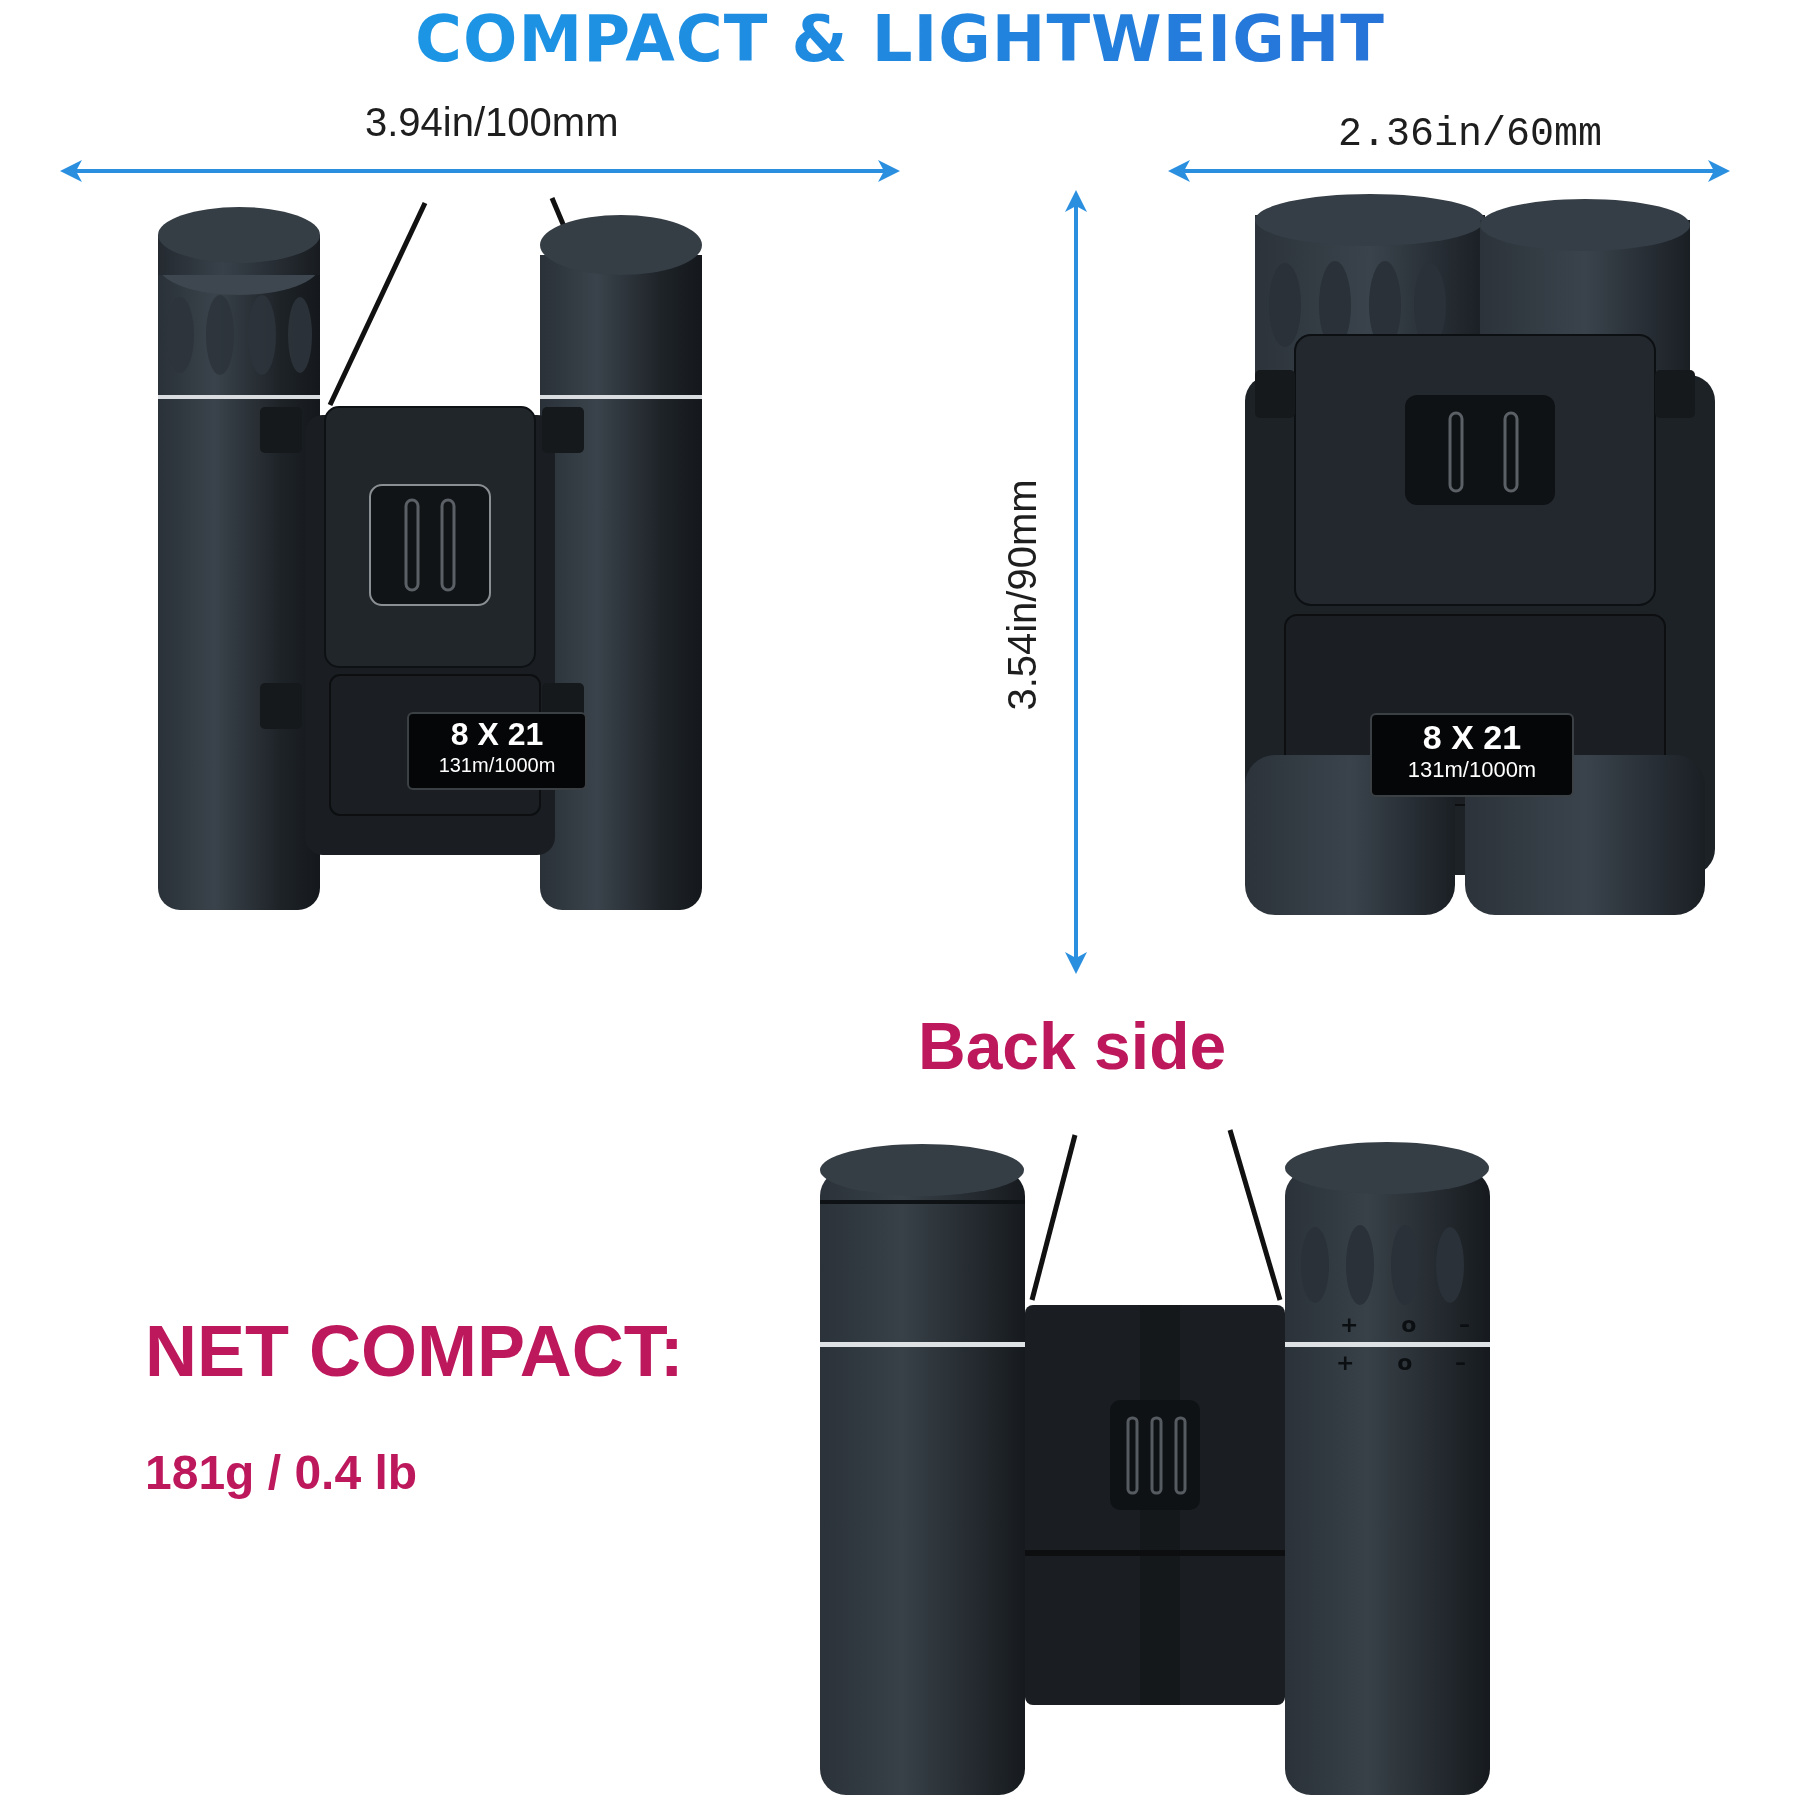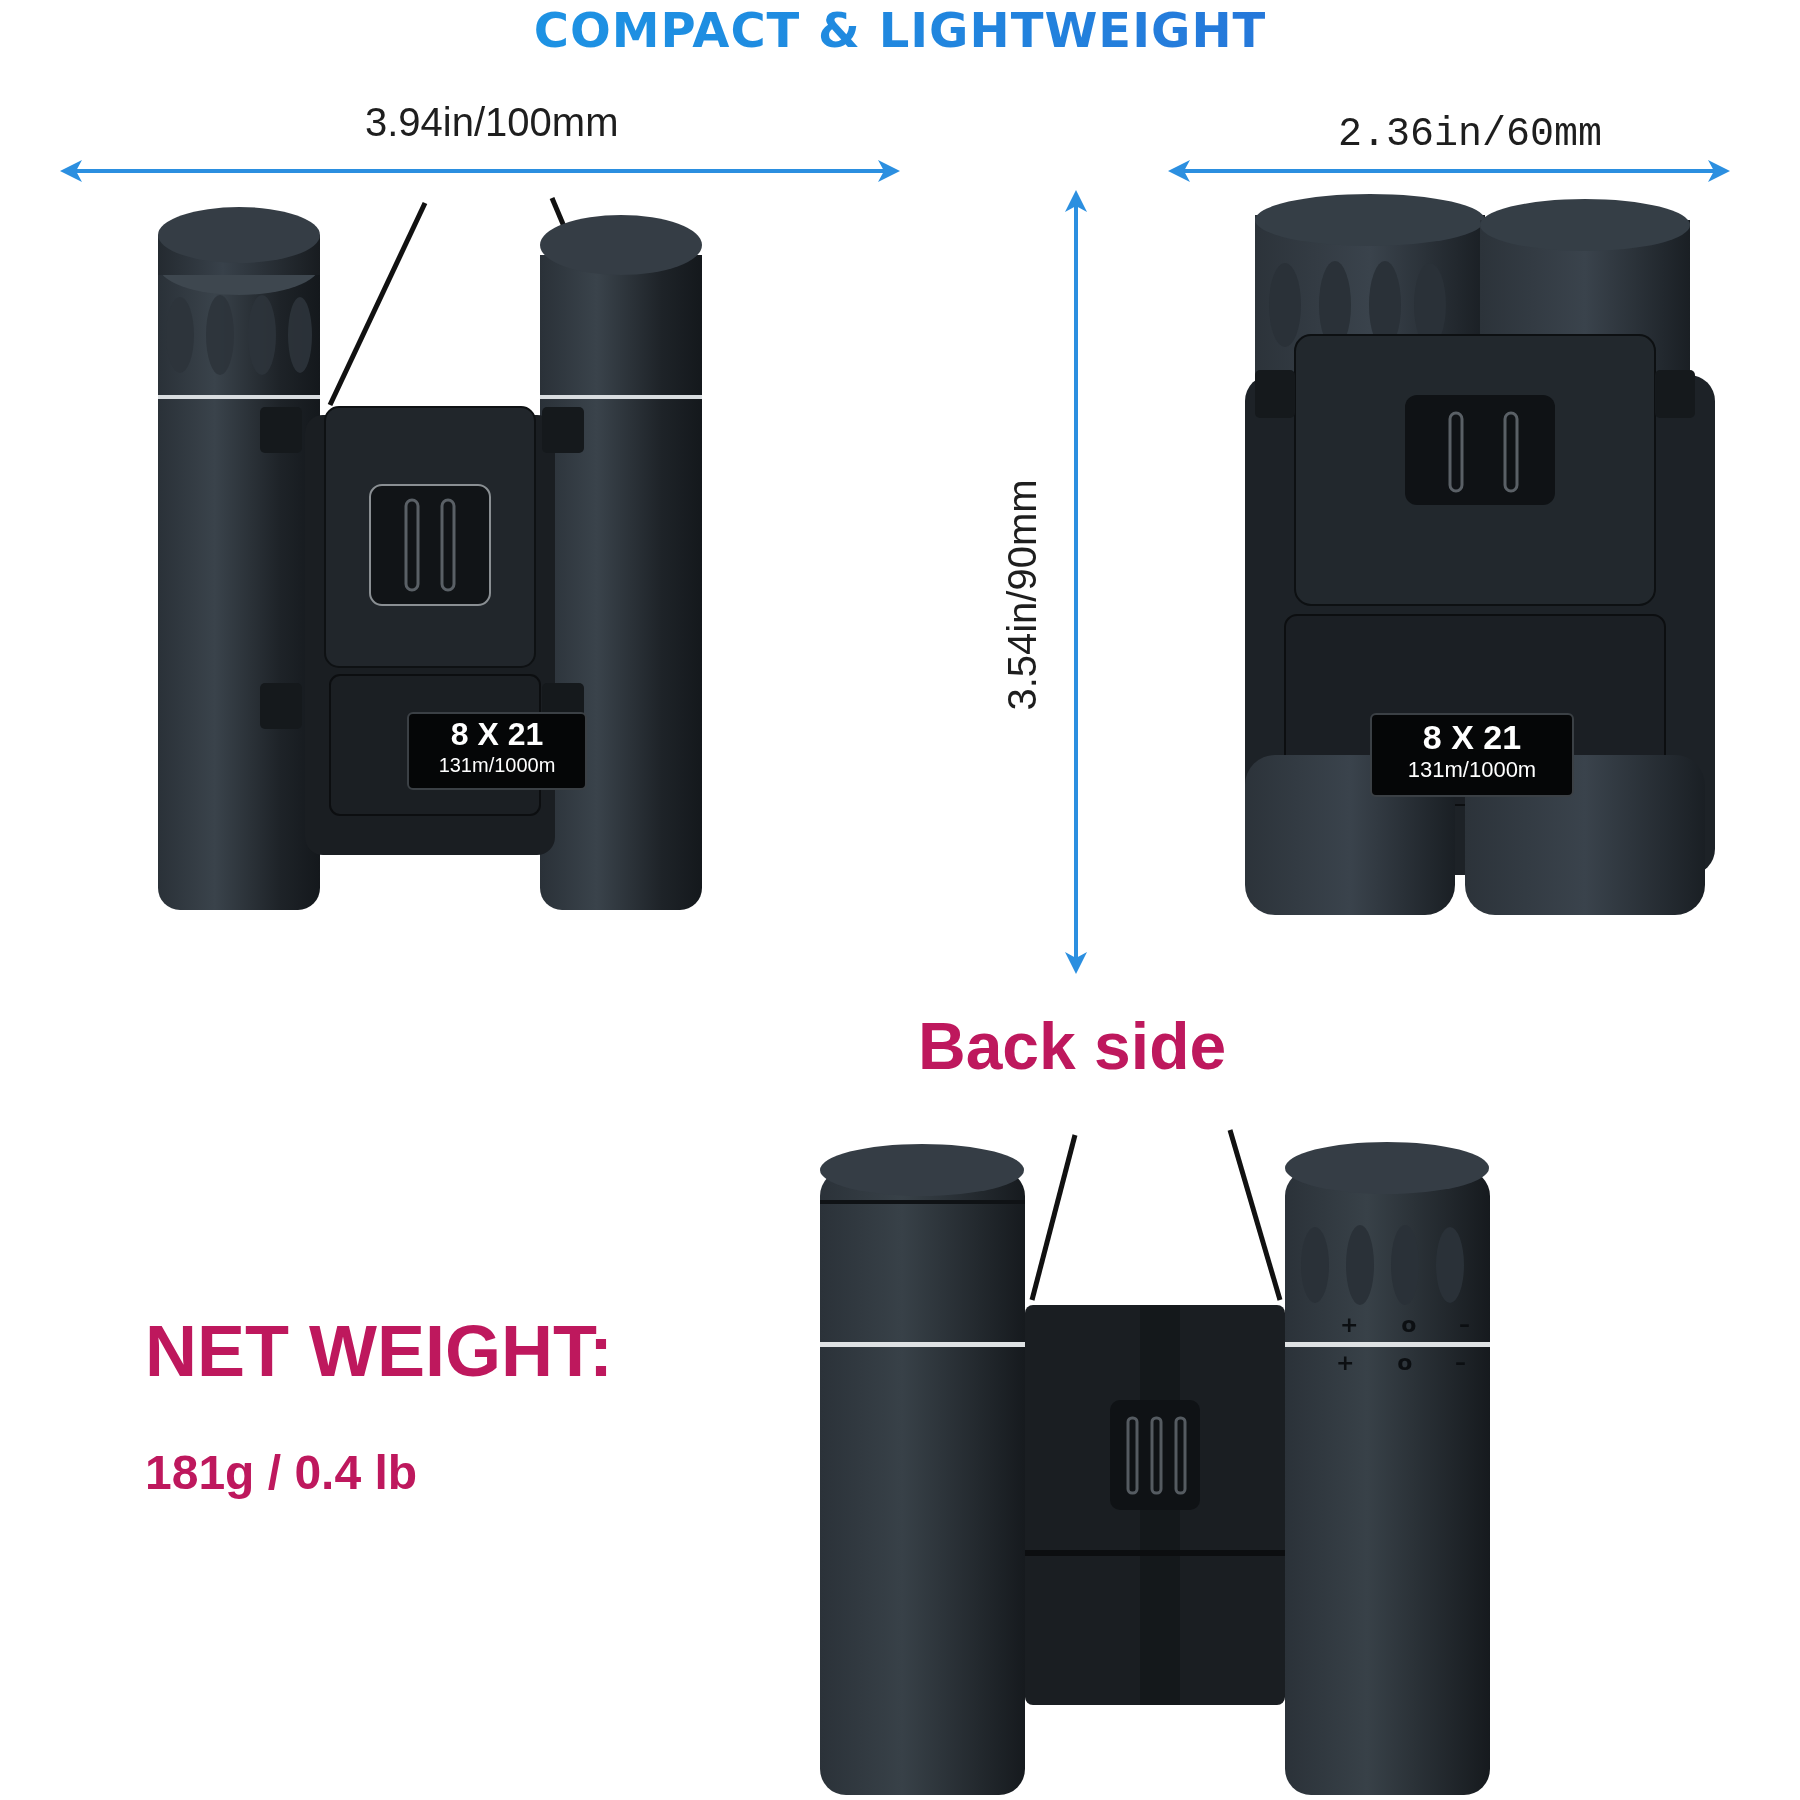--- a/index.html
+++ b/index.html
@@ -1,20 +1,20 @@
 <!DOCTYPE html>
 <html><head>
 <meta charset="utf-8">
 <style>
   html, body { margin:0; padding:0; background:#ffffff; }
   body { width:1800px; height:1800px; position:relative; overflow:hidden; font-family:"Liberation Sans", sans-serif; }
   .abs { position:absolute; }
   .title {
     left:0; top:2px; width:1800px; text-align:center;
-    font-family:"DejaVu Sans", sans-serif; font-weight:bold; font-size:48px; letter-spacing:1px;
+    font-family:"DejaVu Sans", sans-serif; font-weight:bold; font-size:64px; letter-spacing:1px;
     background:linear-gradient(90deg,#1aa0ea 0%,#1f8be0 45%,#2d62d3 100%);
     -webkit-background-clip:text; background-clip:text; color:transparent;
   }
   .dim-label { font-family:"Liberation Sans", sans-serif; font-size:40px; color:#1e1e1e; white-space:nowrap; }
   .blue-text { font-family:"Liberation Sans", sans-serif; font-weight:bold; color:#be185d; white-space:nowrap; }
   svg { overflow:visible; }
 </style>
 </head>
 <body>
 
@@ -132,21 +132,21 @@
   <rect x="240" y="560" width="240" height="160" rx="30" fill="url(#sideG)"></rect>
 </svg>
 
 <div class="abs" style="left:1370px; top:713px; width:200px; height:80px; background:#050607; border:2px solid #3b4045; border-radius:6px; text-align:center; color:#ffffff;">
   <div style="font-family:'Liberation Sans',sans-serif; font-weight:bold; font-size:34px; line-height:38px; margin-top:3px;">8 X 21</div>
   <div style="font-family:'Liberation Sans',sans-serif; font-size:22px; line-height:28px;">131m/1000m</div>
 </div>
 
 <div class="abs blue-text" style="left:918px; top:1008px; font-size:66px;">Back side</div>
 
-<div class="abs blue-text" style="left:145px; top:1310px; font-size:72px;">NET WEIGHT:</div>
+<div class="abs blue-text" style="left:145px; top:1310px; font-size:72px;">NET COMPACT:</div>
 <div class="abs blue-text" style="left:145px; top:1445px; font-size:48px;">181g / 0.4 lb</div>
 
 <svg class="abs" style="left:810px; top:1130px;" width="690" height="670" viewBox="0 0 690 670">
   <defs>
     <linearGradient id="backG" x1="0" x2="1" y1="0" y2="0">
       <stop offset="0" stop-color="#2b3239"></stop>
       <stop offset="0.4" stop-color="#384148"></stop>
       <stop offset="1" stop-color="#161a1e"></stop>
     </linearGradient>
   </defs>

